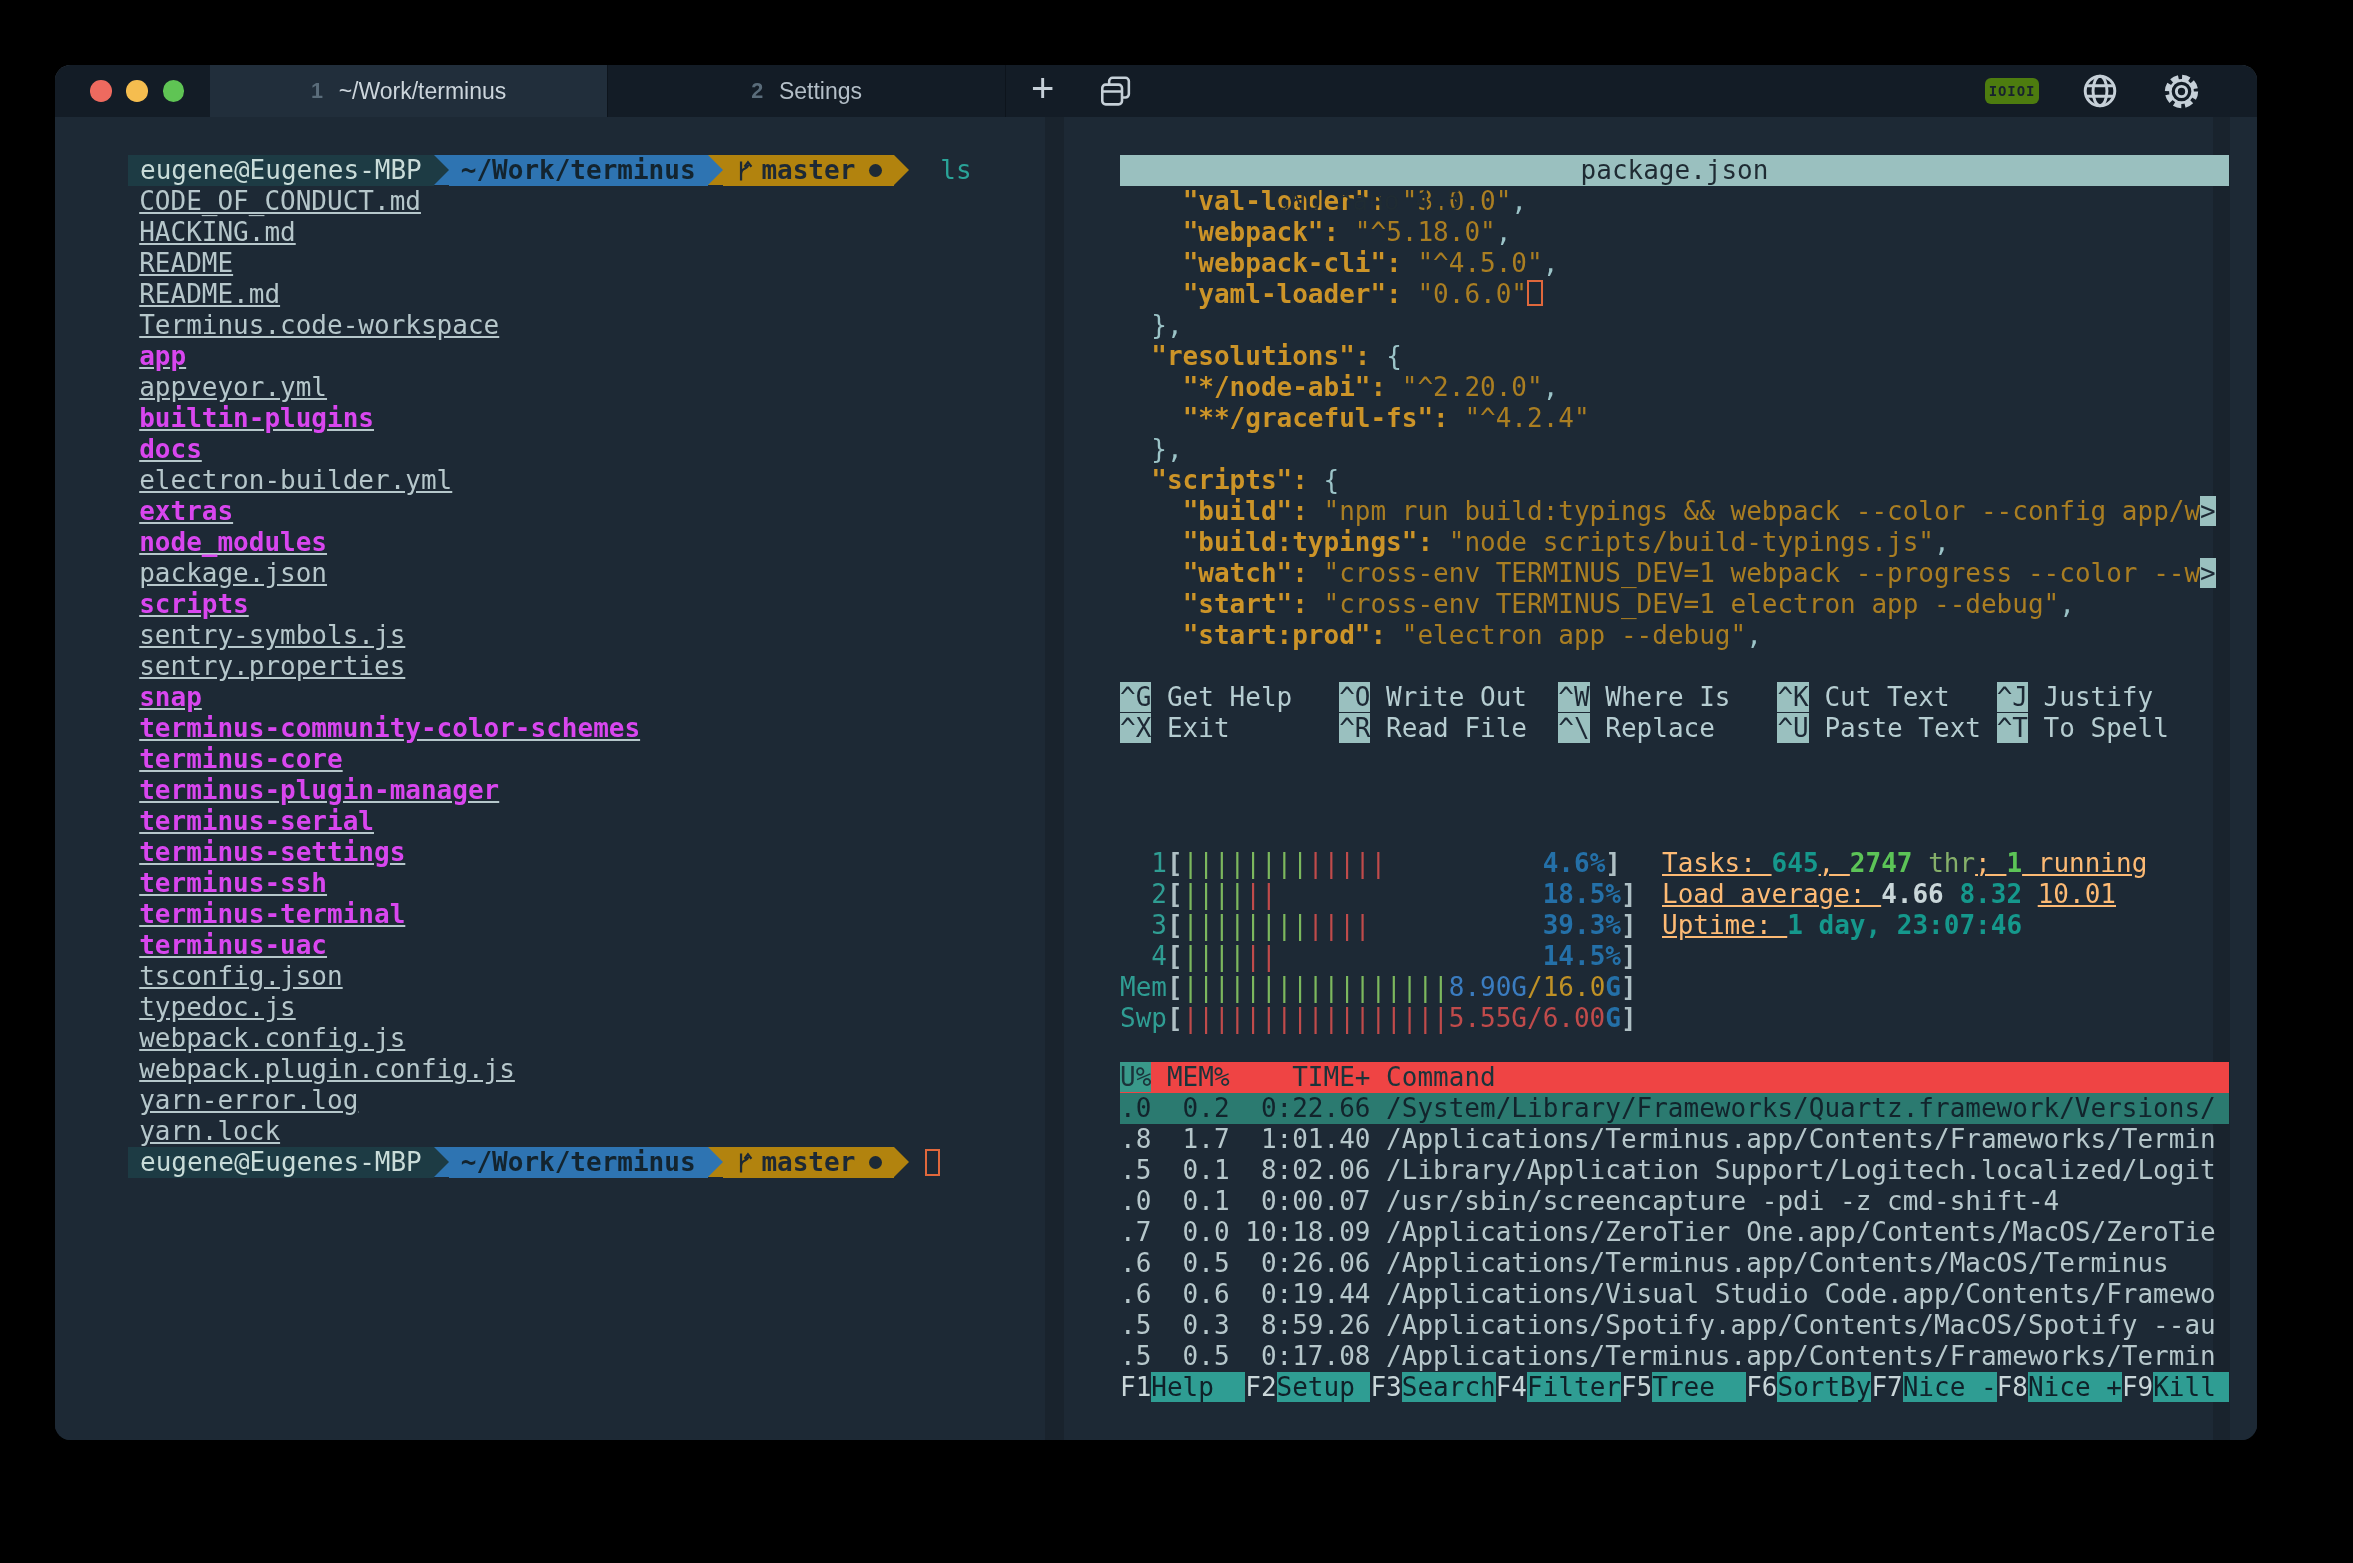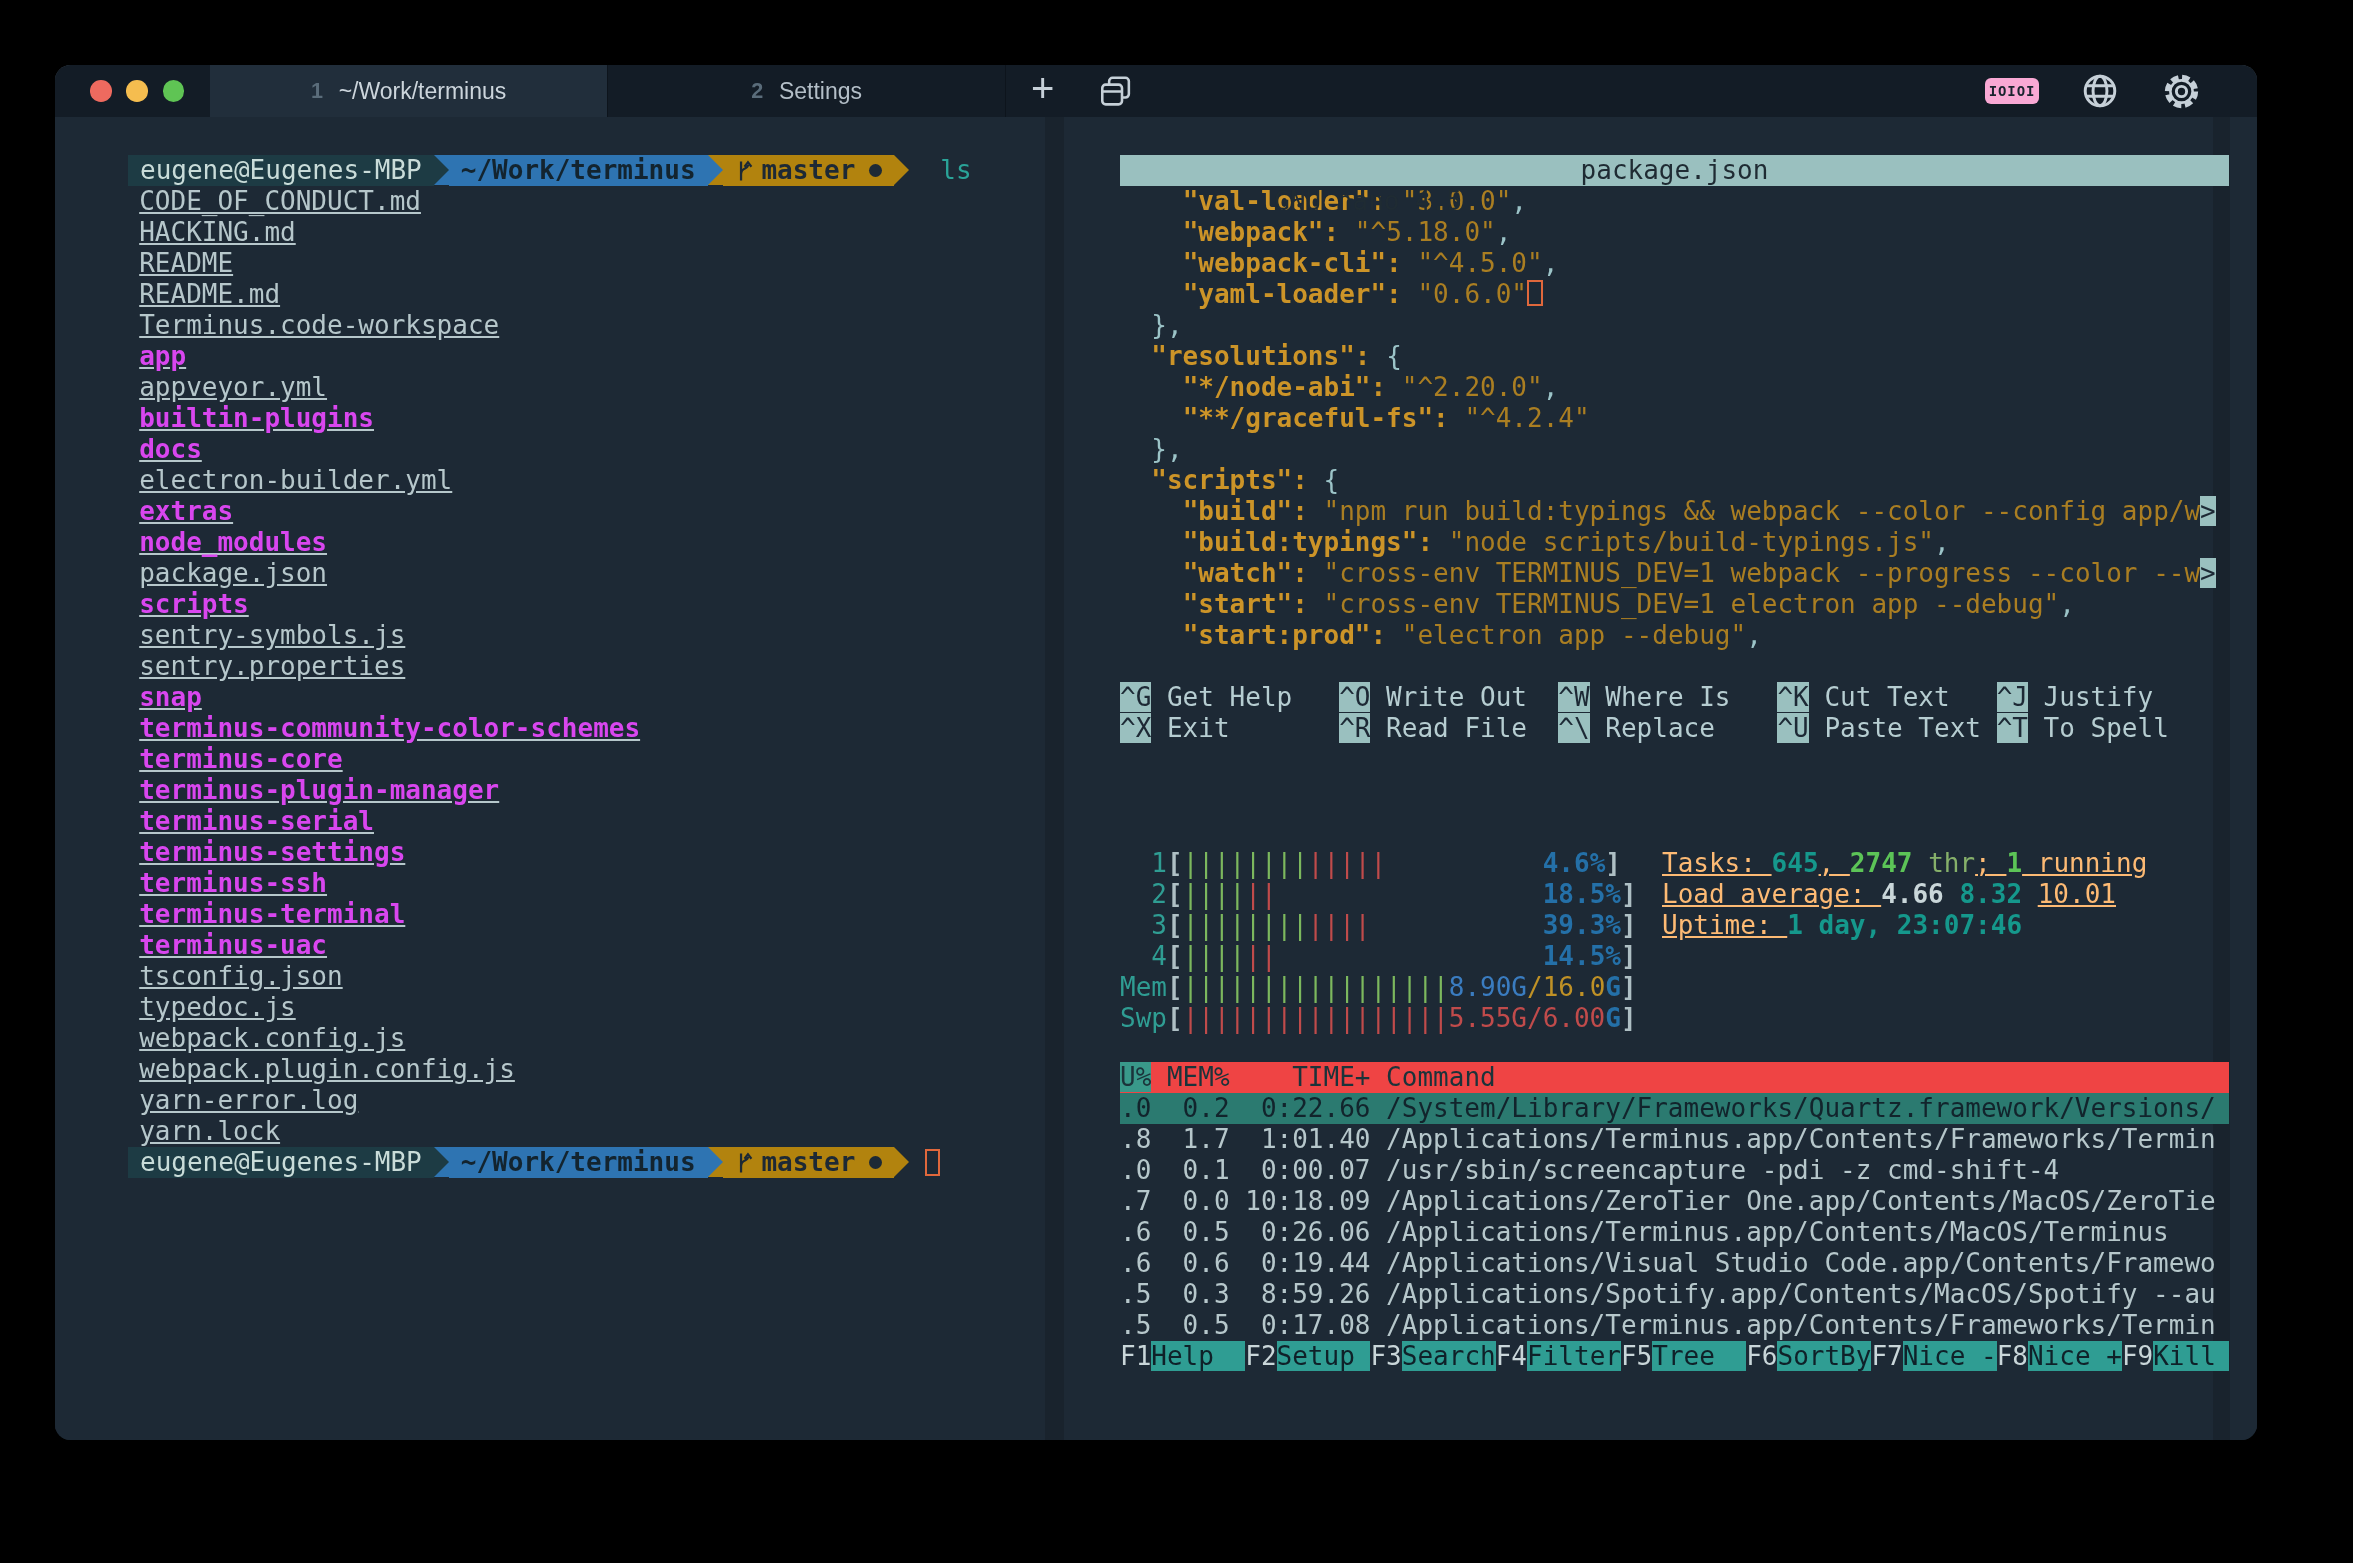--- a/index.html
+++ b/index.html
@@ -14,21 +14,21 @@
   .tab{width:397px;display:flex;align-items:center;justify-content:center;gap:15.6px;
     border-right:1.7px solid #0d141c;cursor:default;}
   .tab.active{background:#212e3b;}
   .tab .num{font-weight:bold;font-size:21.6px;color:#5a6c7a;}
   .tab .ttl{font-size:23px;color:#ccd5dc;}
   .tab.inactive .ttl{color:#b4bfc8;}
   .tbtn{display:flex;align-items:center;justify-content:center;width:73px;color:#c6d0d8;}
   .plus{font-size:40px;font-weight:200;line-height:1;padding-bottom:5.2px;}
   .tb-spacer{flex:1;}
   .right-icons{display:flex;align-items:center;gap:41px;padding-right:55px;}
-  .kbd-badge{width:54px;height:26px;border-radius:6px;background:#f9a8d4;color:#18232e;
+  .kbd-badge{width:54px;height:26px;border-radius:6px;background:#4d7c0f;color:#18232e;
     font-family:"DejaVu Sans Mono",monospace;font-size:14px;font-weight:bold;letter-spacing:0.9px;
     display:flex;align-items:center;justify-content:center;}
   
   .term{position:absolute;top:52px;left:0;right:0;bottom:0;background:#1d2935;
     font-family:"DejaVu Sans Mono",monospace;font-size:26px;line-height:31px;color:#b6c7cb;}
   .strip{position:absolute;top:0;height:100%;background:#19232d;}
   .strip.left{left:990px;width:19px;}
   .strip.right{left:2158px;width:17.3px;}
   .pane-left{position:absolute;left:0;top:0;width:1035px;height:100%;padding:38px 0 0 73px;box-sizing:border-box;}
   .pane-right{position:absolute;left:1065px;top:0;width:1109px;height:100%;padding-top:38px;box-sizing:border-box;overflow:hidden;}
@@ -256,20 +256,21 @@
             <div class="tline"><span class="tok-tl">Uptime: </span><span class="tok-tb">1 day, 23:07:46</span></div>
           </div>
       </div>
 
       <div class="spacer32"></div>
 
       <div>
           <div class="tline phead"><span class="tok-psort">U%</span><span> MEM%    TIME+ Command</span></div>
           <div class="tline psel"><span>.0  0.2  0:22.66 /System/Library/Frameworks/Quartz.framework/Versions/</span></div>
           <div class="tline"><span>.8  1.7  1:01.40 /Applications/Terminus.app/Contents/Frameworks/Termin</span></div>
+          <div class="tline"><span>.5  0.1  8:02.06 /Library/Application Support/Logitech.localized/Logit</span></div>
           <div class="tline"><span>.0  0.1  0:00.07 /usr/sbin/screencapture -pdi -z cmd-shift-4</span></div>
           <div class="tline"><span>.7  0.0 10:18.09 /Applications/ZeroTier One.app/Contents/MacOS/ZeroTie</span></div>
           <div class="tline"><span>.6  0.5  0:26.06 /Applications/Terminus.app/Contents/MacOS/Terminus</span></div>
           <div class="tline"><span>.6  0.6  0:19.44 /Applications/Visual Studio Code.app/Contents/Framewo</span></div>
           <div class="tline"><span>.5  0.3  8:59.26 /Applications/Spotify.app/Contents/MacOS/Spotify --au</span></div>
           <div class="tline"><span>.5  0.5  0:17.08 /Applications/Terminus.app/Contents/Frameworks/Termin</span></div>
         </div>
       <div>
           <div class="tline"><span class="tok-fk">F1</span><span class="tok-fl">Help  </span><span class="tok-fk">F2</span><span class="tok-fl">Setup </span><span class="tok-fk">F3</span><span class="tok-fl">Search</span><span class="tok-fk">F4</span><span class="tok-fl">Filter</span><span class="tok-fk">F5</span><span class="tok-fl">Tree  </span><span class="tok-fk">F6</span><span class="tok-fl">SortBy</span><span class="tok-fk">F7</span><span class="tok-fl">Nice -</span><span class="tok-fk">F8</span><span class="tok-fl">Nice +</span><span class="tok-fk">F9</span><span class="tok-fl">Kill  </span></div>
         </div>

